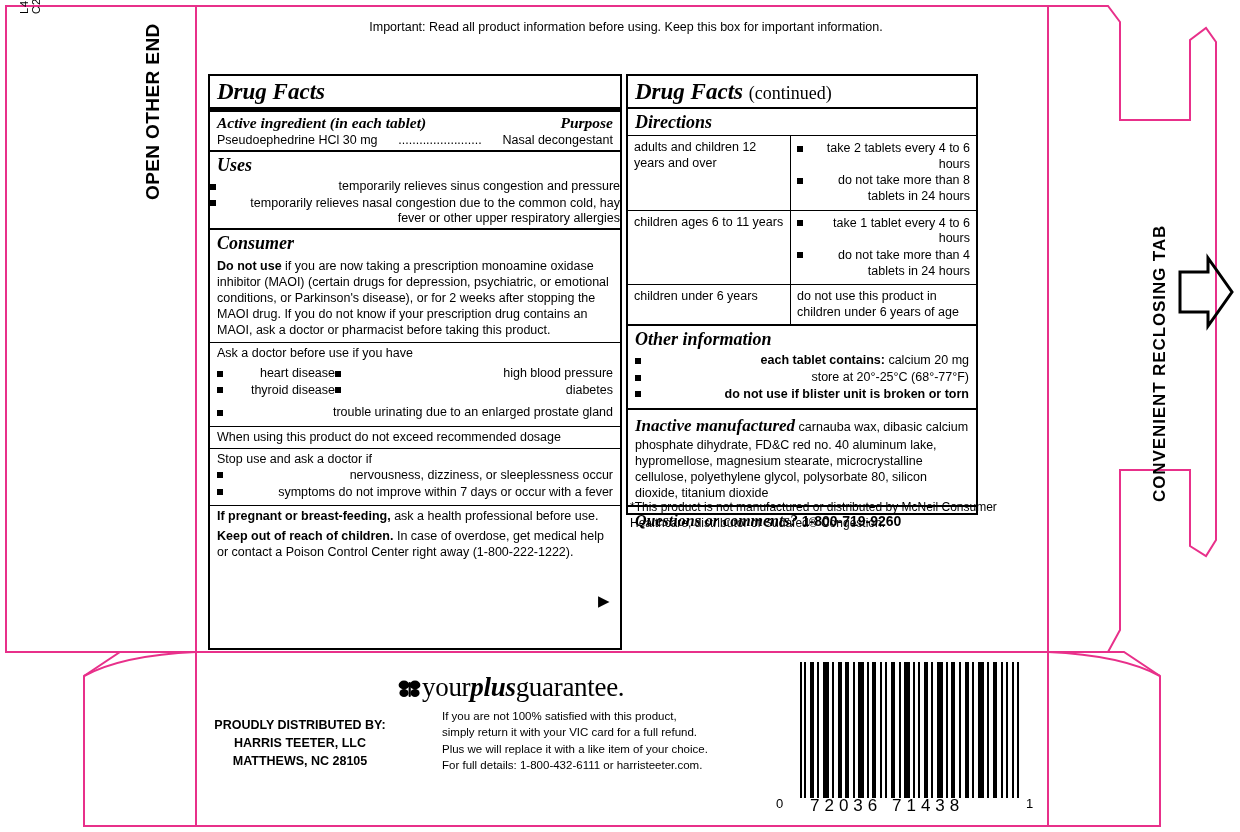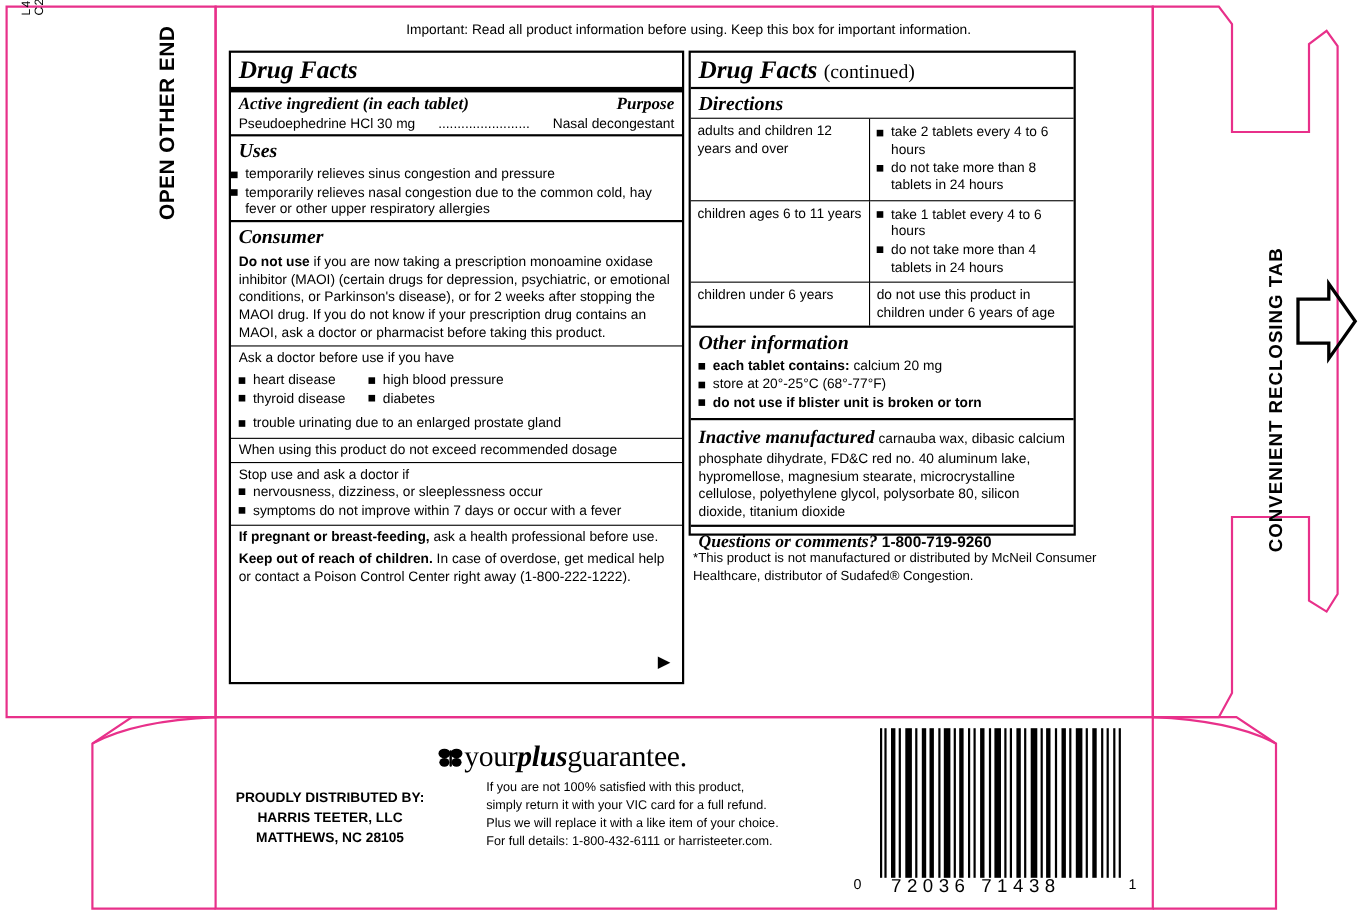--- a/index.html
+++ b/index.html
@@ -60,20 +60,21 @@
     text-align:center;font-size:12.5px;
   }
 
   
   .panel{
     position:absolute;
     border:2.5px solid #000;
     background:#fff;
     box-sizing:border-box;
     padding:0;
+    margin-top:28px;
   }
   .left-panel{left:208px;top:46px;width:414px;height:576px;}
   .right-panel{left:626px;top:46px;width:352px;height:441px;}
 
   .pad{padding:4px 7px 5px 7px;}
 
   .hr-thick{border-top:5px solid #000;margin:0;}
   .hr-med{border-top:2.5px solid #000;margin:0;}
   .hr-thin{border-top:1px solid #000;margin:0;}
 
@@ -101,21 +102,21 @@
     font-size:12.5px;padding:0 7px 3px 7px;
     display:flex;justify-content:space-between;
   }
   .ai-line .dots{flex:0 0 auto;}
 
   .body-txt{font-size:12.5px;line-height:1.28;padding:2px 7px 4px 7px;}
   .b{font-weight:bold;}
   .bullets{list-style:none;margin:0;padding:0;}
   .bullets li{
     position:relative;padding-left:13px;margin:1px 0;
-    font-size:12.5px;line-height:1.25;
+    font-size:12.5px;line-height:1.25;text-align:right;
   }
   .bullets li:before{
     content:"";position:absolute;left:0;top:4.5px;
     width:6px;height:6px;background:#000;
   }
 
   .two-col{display:flex;gap:0;}
   .two-col .c1{width:118px;}
   .two-col .c2{flex:1;}
 

